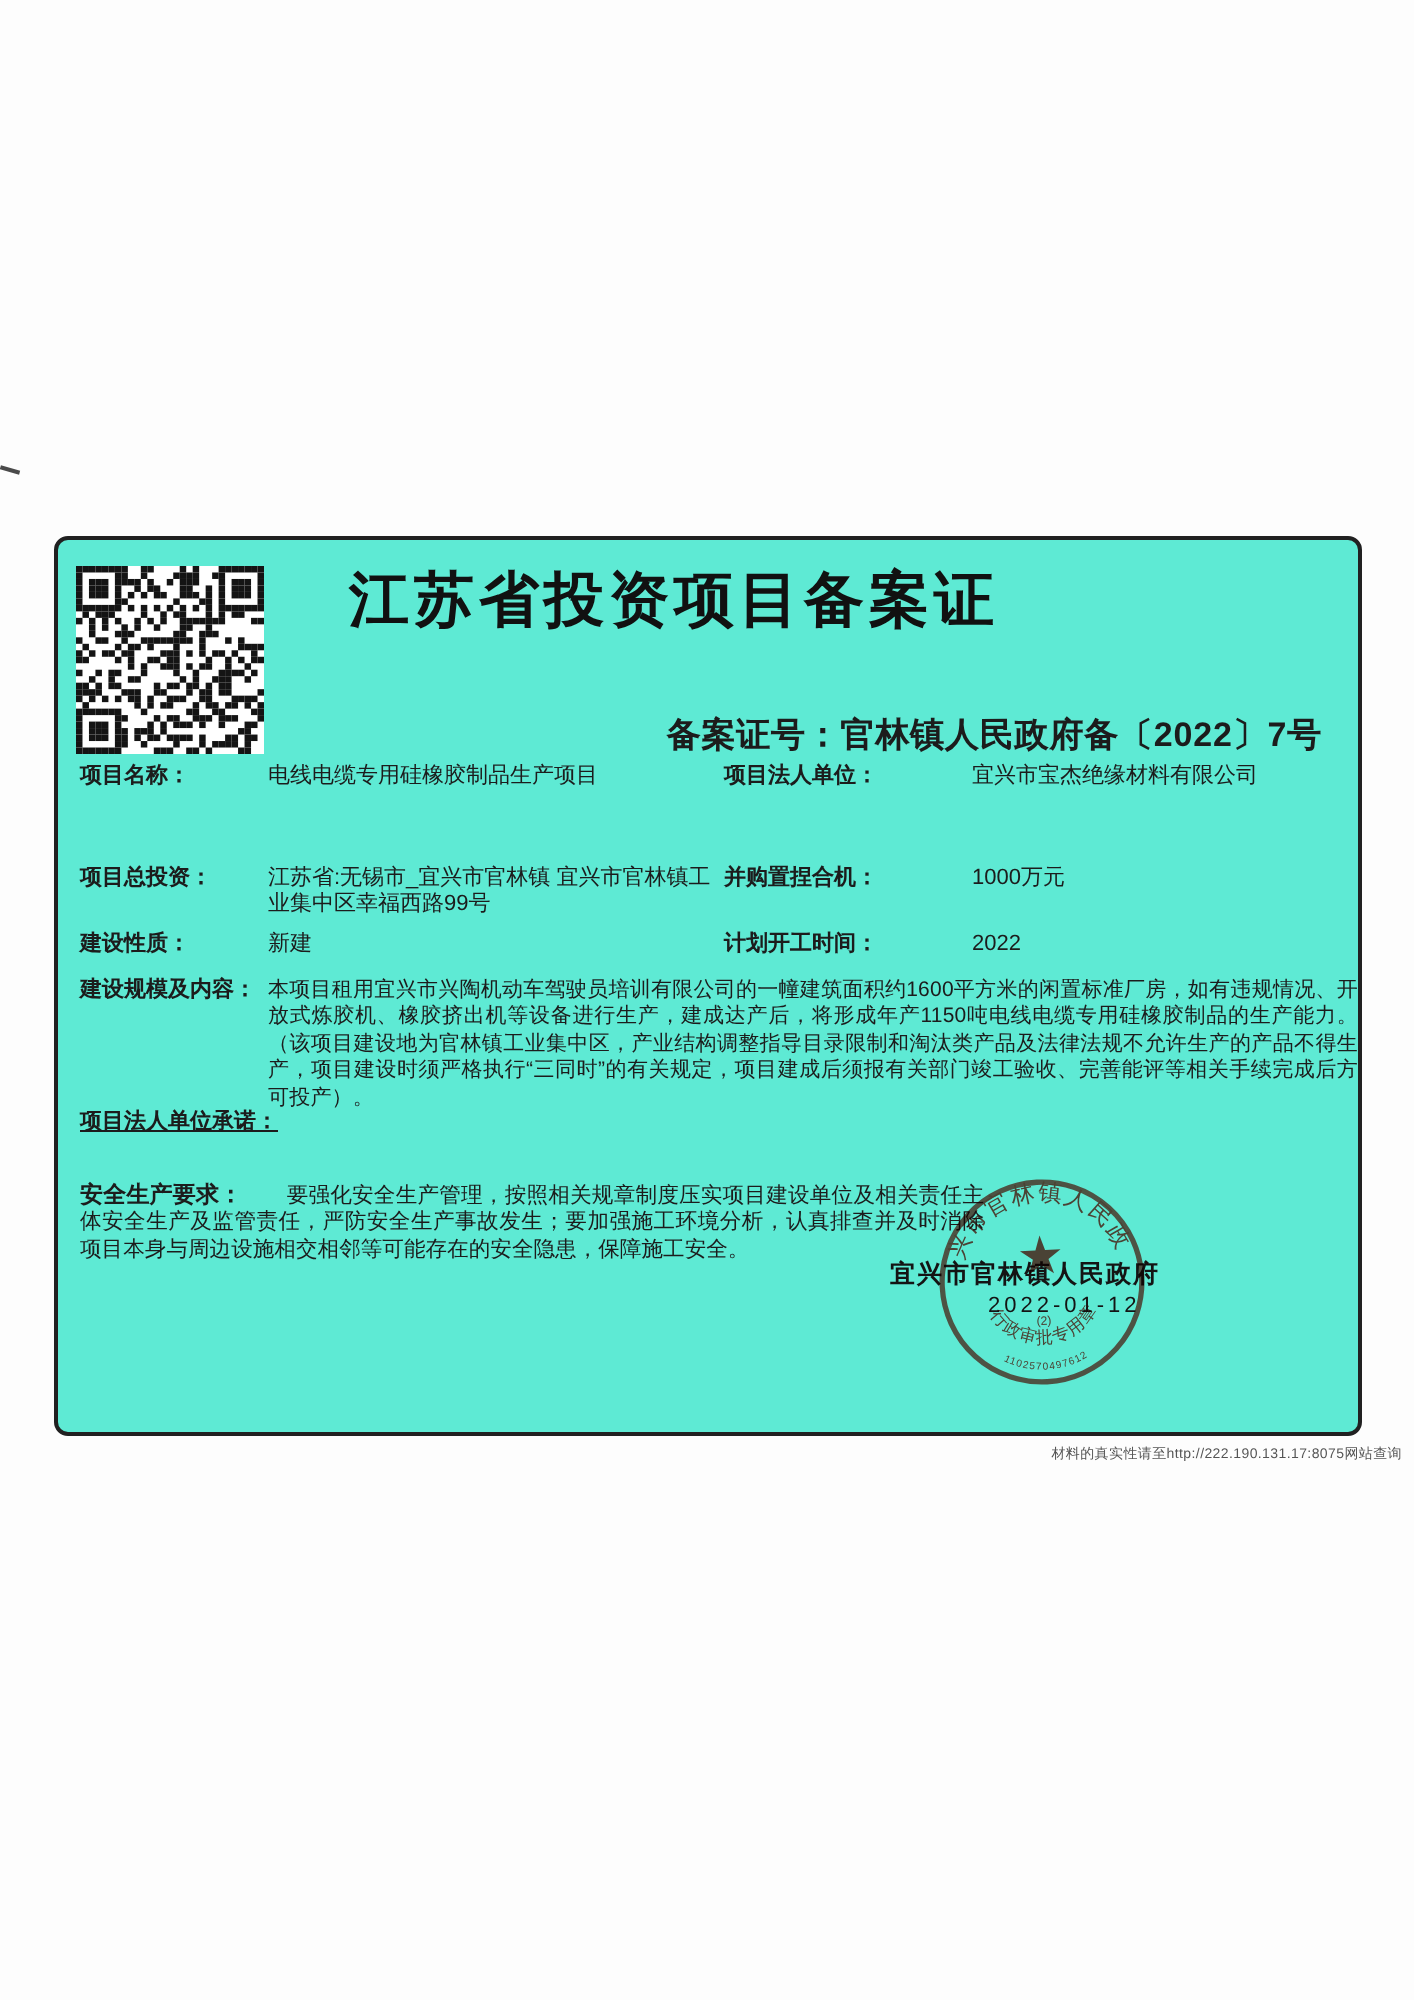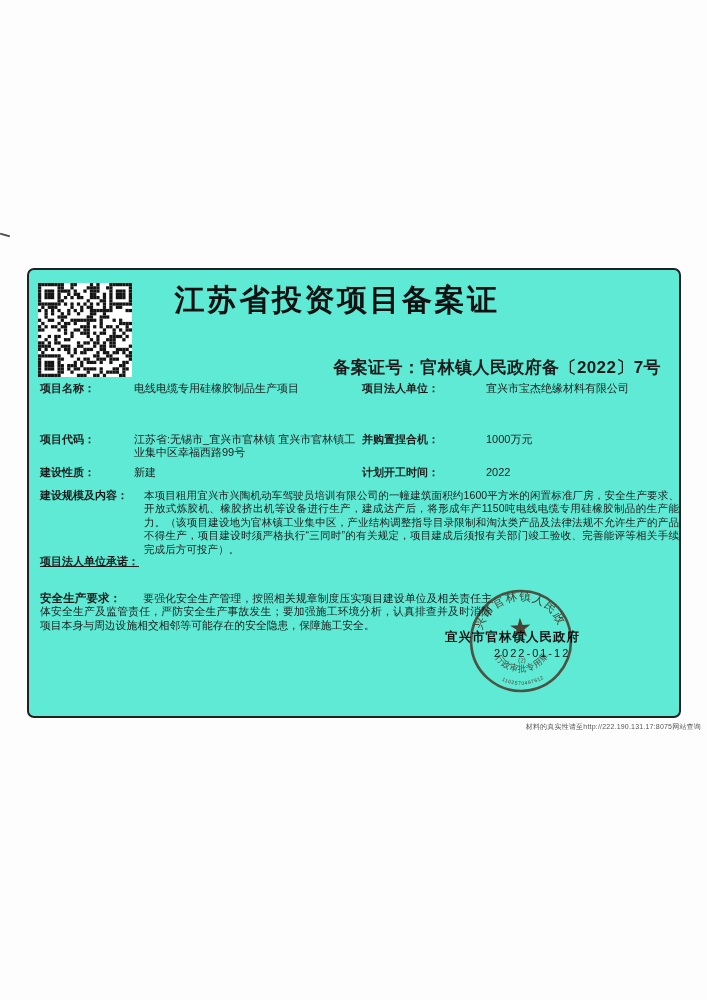--- a/index.html
+++ b/index.html
@@ -19,21 +19,21 @@
     font-size:30px;font-weight:900;letter-spacing:2.5px;color:#111;
   }
   .cert-no{position:absolute;top:86px;right:18px;font-size:17px;font-weight:700;letter-spacing:0.4px;}
   .row{position:absolute;left:11px;right:0;display:flex;font-size:11px;line-height:13px;}
   .row-1{top:112px;} .row-2{top:138px;} .row-3{top:163px;} .row-4{top:196px;justify-content:flex-end;}
   .lab{font-weight:700;flex:none;}
   .lab-l{width:94px;}
   .val-l{width:228px;flex:none;}
   .lab-r{width:124px;}
   .val-r{flex:1;}
-  .row-scale{top:219px;gap:10px;}
+  .row-scale{top:219px;}
   .row-scale .para{flex:1;font-size:10.5px;line-height:13.4px;text-align:justify;letter-spacing:0.1px;}
   .row-commit{top:285px;text-decoration:underline;}
   .lab-commit{width:118px;}
   .row-commit .para{flex:1;font-size:10.5px;line-height:13.4px;text-align:justify;}
   .safety{
     position:absolute;left:11px;top:322px;width:452px;
     font-size:10.8px;line-height:13.3px;text-align:justify;
   }
   .safety .lab-inline{font-weight:700;font-size:11.5px;}
   .safety .gap{display:inline-block;width:22px;}
@@ -461,36 +461,36 @@
 
   <div class="row row-1">
     <span class="lab lab-l">项目名称：</span>
     <span class="val-l">电线电缆专用硅橡胶制品生产项目</span>
     <span class="lab lab-r">项目法人单位：</span>
     <span class="val-r">宜兴市宝杰绝缘材料有限公司</span>
   </div>
 
 
   <div class="row row-3">
-    <span class="lab lab-l">项目代码：</span>
+    <span class="lab lab-l">项目总投资：</span>
     <span class="val-l">江苏省:无锡市_宜兴市官林镇 宜兴市官林镇工业集中区幸福西路99号</span>
     <span class="lab lab-r">并购置捏合机：</span>
     <span class="val-r">1000万元</span>
   </div>
 
   <div class="row row-4">
     <span class="lab lab-l">建设性质：</span>
     <span class="val-l">新建</span>
     <span class="lab lab-r">计划开工时间：</span>
     <span class="val-r">2022</span>
   </div>
 
   <div class="row row-scale">
     <span class="lab lab-l">建设规模及内容：</span>
-    <span class="para">本项目租用宜兴市兴陶机动车驾驶员培训有限公司的一幢建筑面积约1600平方米的闲置标准厂房，安全生产要求、开放式炼胶机、橡胶挤出机等设备进行生产，建成达产后，将形成年产1150吨电线电缆专用硅橡胶制品的生产能力。（该项目建设地为官林镇工业集中区，产业结构调整指导目录限制和淘汰类产品及法律法规不允许生产的产品不得生产，项目建设时须严格执行“三同时”的有关规定，项目建成后须报有关部门竣工验收、完善能评等相关手续完成后方可投产）。</span>
+    <span class="para">本项目租用宜兴市兴陶机动车驾驶员培训有限公司的一幢建筑面积约1600平方米的闲置标准厂房，如有违规情况、开放式炼胶机、橡胶挤出机等设备进行生产，建成达产后，将形成年产1150吨电线电缆专用硅橡胶制品的生产能力。（该项目建设地为官林镇工业集中区，产业结构调整指导目录限制和淘汰类产品及法律法规不允许生产的产品不得生产，项目建设时须严格执行“三同时”的有关规定，项目建成后须报有关部门竣工验收、完善能评等相关手续完成后方可投产）。</span>
   </div>
 
   <div class="row row-commit">
     <span class="lab lab-commit">项目法人单位承诺：</span>
   </div>
 
   <div class="safety">
     <span class="lab-inline">安全生产要求：</span><span class="gap"></span><span>要强化安全生产管理，按照相关规章制度压实项目建设单位及相关责任主体安全生产及监管责任，严防安全生产事故发生；要加强施工环境分析，认真排查并及时消除项目本身与周边设施相交相邻等可能存在的安全隐患，保障施工安全。</span>
   </div>
 

